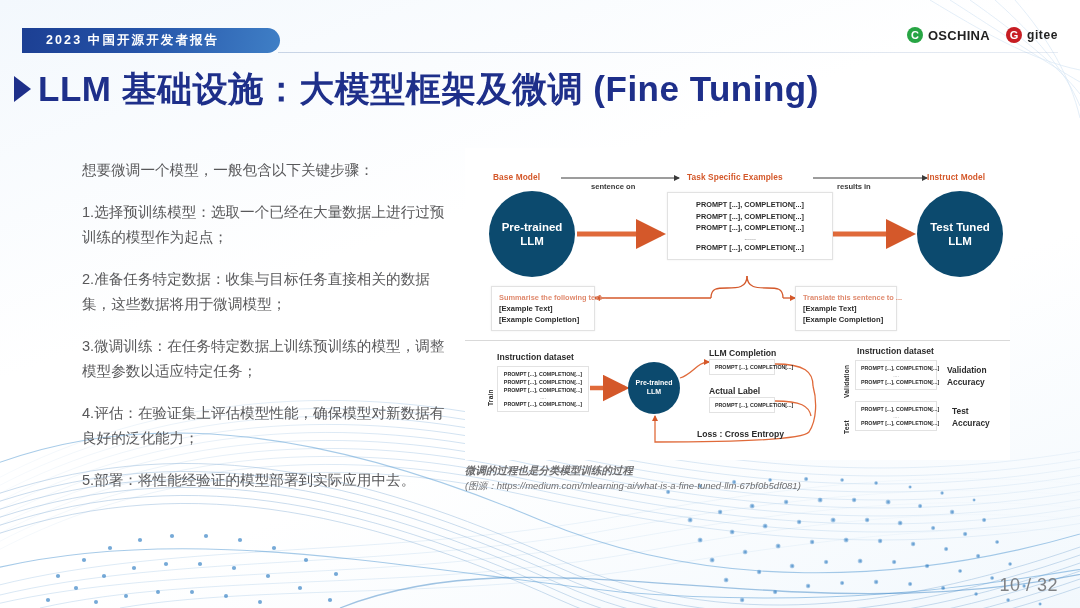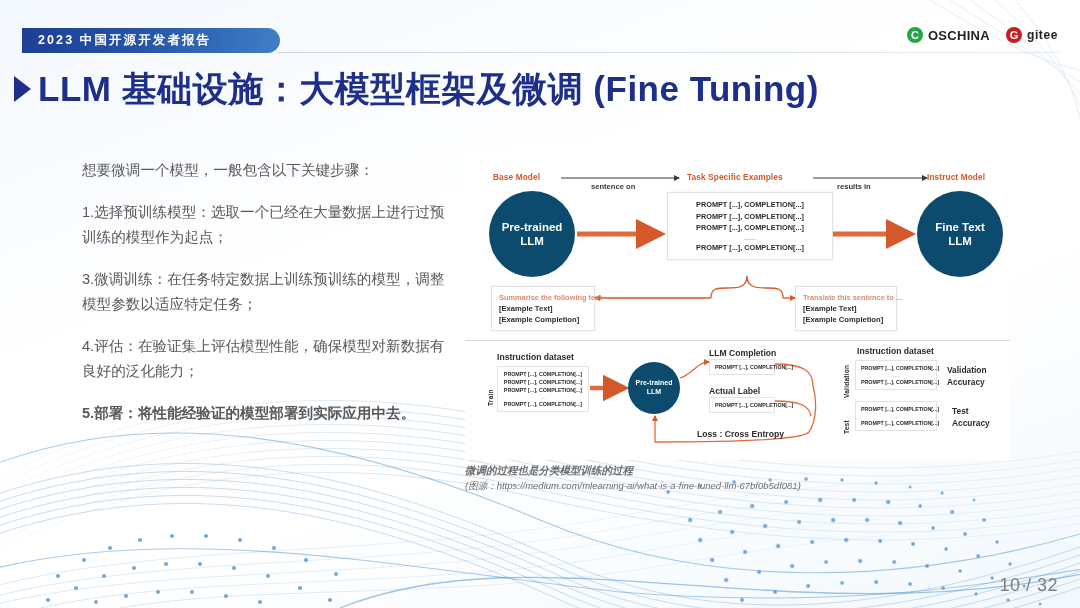--- a/index.html
+++ b/index.html
@@ -18,21 +18,21 @@
   .bg-layer { position: absolute; inset: 0; pointer-events: none; }
   .bg-layer svg { display: block; width: 1080px; height: 608px; }
 
   
   .header-badge {
     position: absolute; left: 22px; top: 28px;
     height: 25px; width: 258px;
     background: linear-gradient(100deg, #1c3f93 0%, #2553a8 45%, #3f7fc6 100%);
     border-radius: 0 14px 14px 0;
     display: flex; align-items: center;
-    padding-left: 16px;
+    padding-left: 24px;
   }
   .header-badge .txt {
     color: #ffffff; font-size: 12.5px; letter-spacing: 2.1px;
     font-weight: 600; white-space: nowrap;
   }
   .header-rule {
     position: absolute; left: 278px; top: 52px; width: 780px; height: 1px;
     background: linear-gradient(90deg, rgba(160,180,210,.55), rgba(160,180,210,.25));
   }
   .brandbar {
@@ -66,21 +66,21 @@
     font-size: 35px; font-weight: 700; color: #1e2f8a;
     letter-spacing: .5px; white-space: nowrap;
   }
 
   
   .body-text {
     position: absolute; left: 82px; top: 158px; width: 370px;
     color: #58585a; font-size: 14.6px; line-height: 25px;
   }
   .body-text p { margin-bottom: 17px; }
-  .body-text p:last-child { margin-bottom: 0; font-weight: bold; }
+  .body-text p:last-child { margin-bottom: 0; }
 
   
   .diagram {
     position: absolute; left: 465px; top: 148px;
     width: 545px; height: 312px;
     background: #ffffff;
   }
   .diag-sep {
     position: absolute; left: 0; top: 192px; width: 545px; height: 1px;
     background: #d9d9d9;
@@ -335,20 +335,21 @@
   </div>
 
   <div class="title-row">
     <span class="title-tri"></span>
     <span class="title-text">LLM 基础设施：大模型框架及微调 (Fine Tuning)</span>
   </div>
 
   <div class="body-text">
     <p>想要微调一个模型，一般包含以下关键步骤：</p>
     <p>1.选择预训练模型：选取一个已经在大量数据上进行过预训练的模型作为起点；</p>
+    <p>2.准备任务特定数据：收集与目标任务直接相关的数据集，这些数据将用于微调模型；</p>
     <p>3.微调训练：在任务特定数据上训练预训练的模型，调整模型参数以适应特定任务；</p>
     <p>4.评估：在验证集上评估模型性能，确保模型对新数据有良好的泛化能力；</p>
     <p>5.部署：将性能经验证的模型部署到实际应用中去。</p>
   </div>
 
   <div class="diagram">
 
     <svg class="diag-svg" viewBox="0 0 545 312" xmlns="http://www.w3.org/2000/svg">
       <defs>
         <marker id="arrDark" markerWidth="6" markerHeight="6" refX="5" refY="3" orient="auto">
@@ -390,21 +391,21 @@
     <div class="d lbl-orange" style="left:222px; top:24px;">Task Specific Examples</div>
     <div class="d lbl-dark" style="left:372px; top:34px;">results in</div>
     <div class="d lbl-orange" style="left:462px; top:24px;">Instruct Model</div>
 
     <div class="d circle big" style="left:24px; top:43px;">
       <span>Pre-trained</span>
       <span>LLM</span>
     </div>
 
     <div class="d circle big" style="left:452px; top:43px;">
-      <span>Fine Text</span>
+      <span>Test Tuned</span>
       <span>LLM</span>
     </div>
 
     <div class="d promptbox" style="left:202px; top:44px; width:166px;">
       <div class="row">PROMPT [...], COMPLETION[...]</div>
       <div class="row">PROMPT [...], COMPLETION[...]</div>
       <div class="row">PROMPT [...], COMPLETION[...]</div>
       <div class="dots">......</div>
       <div class="row">PROMPT [...], COMPLETION[...]</div>
     </div>

